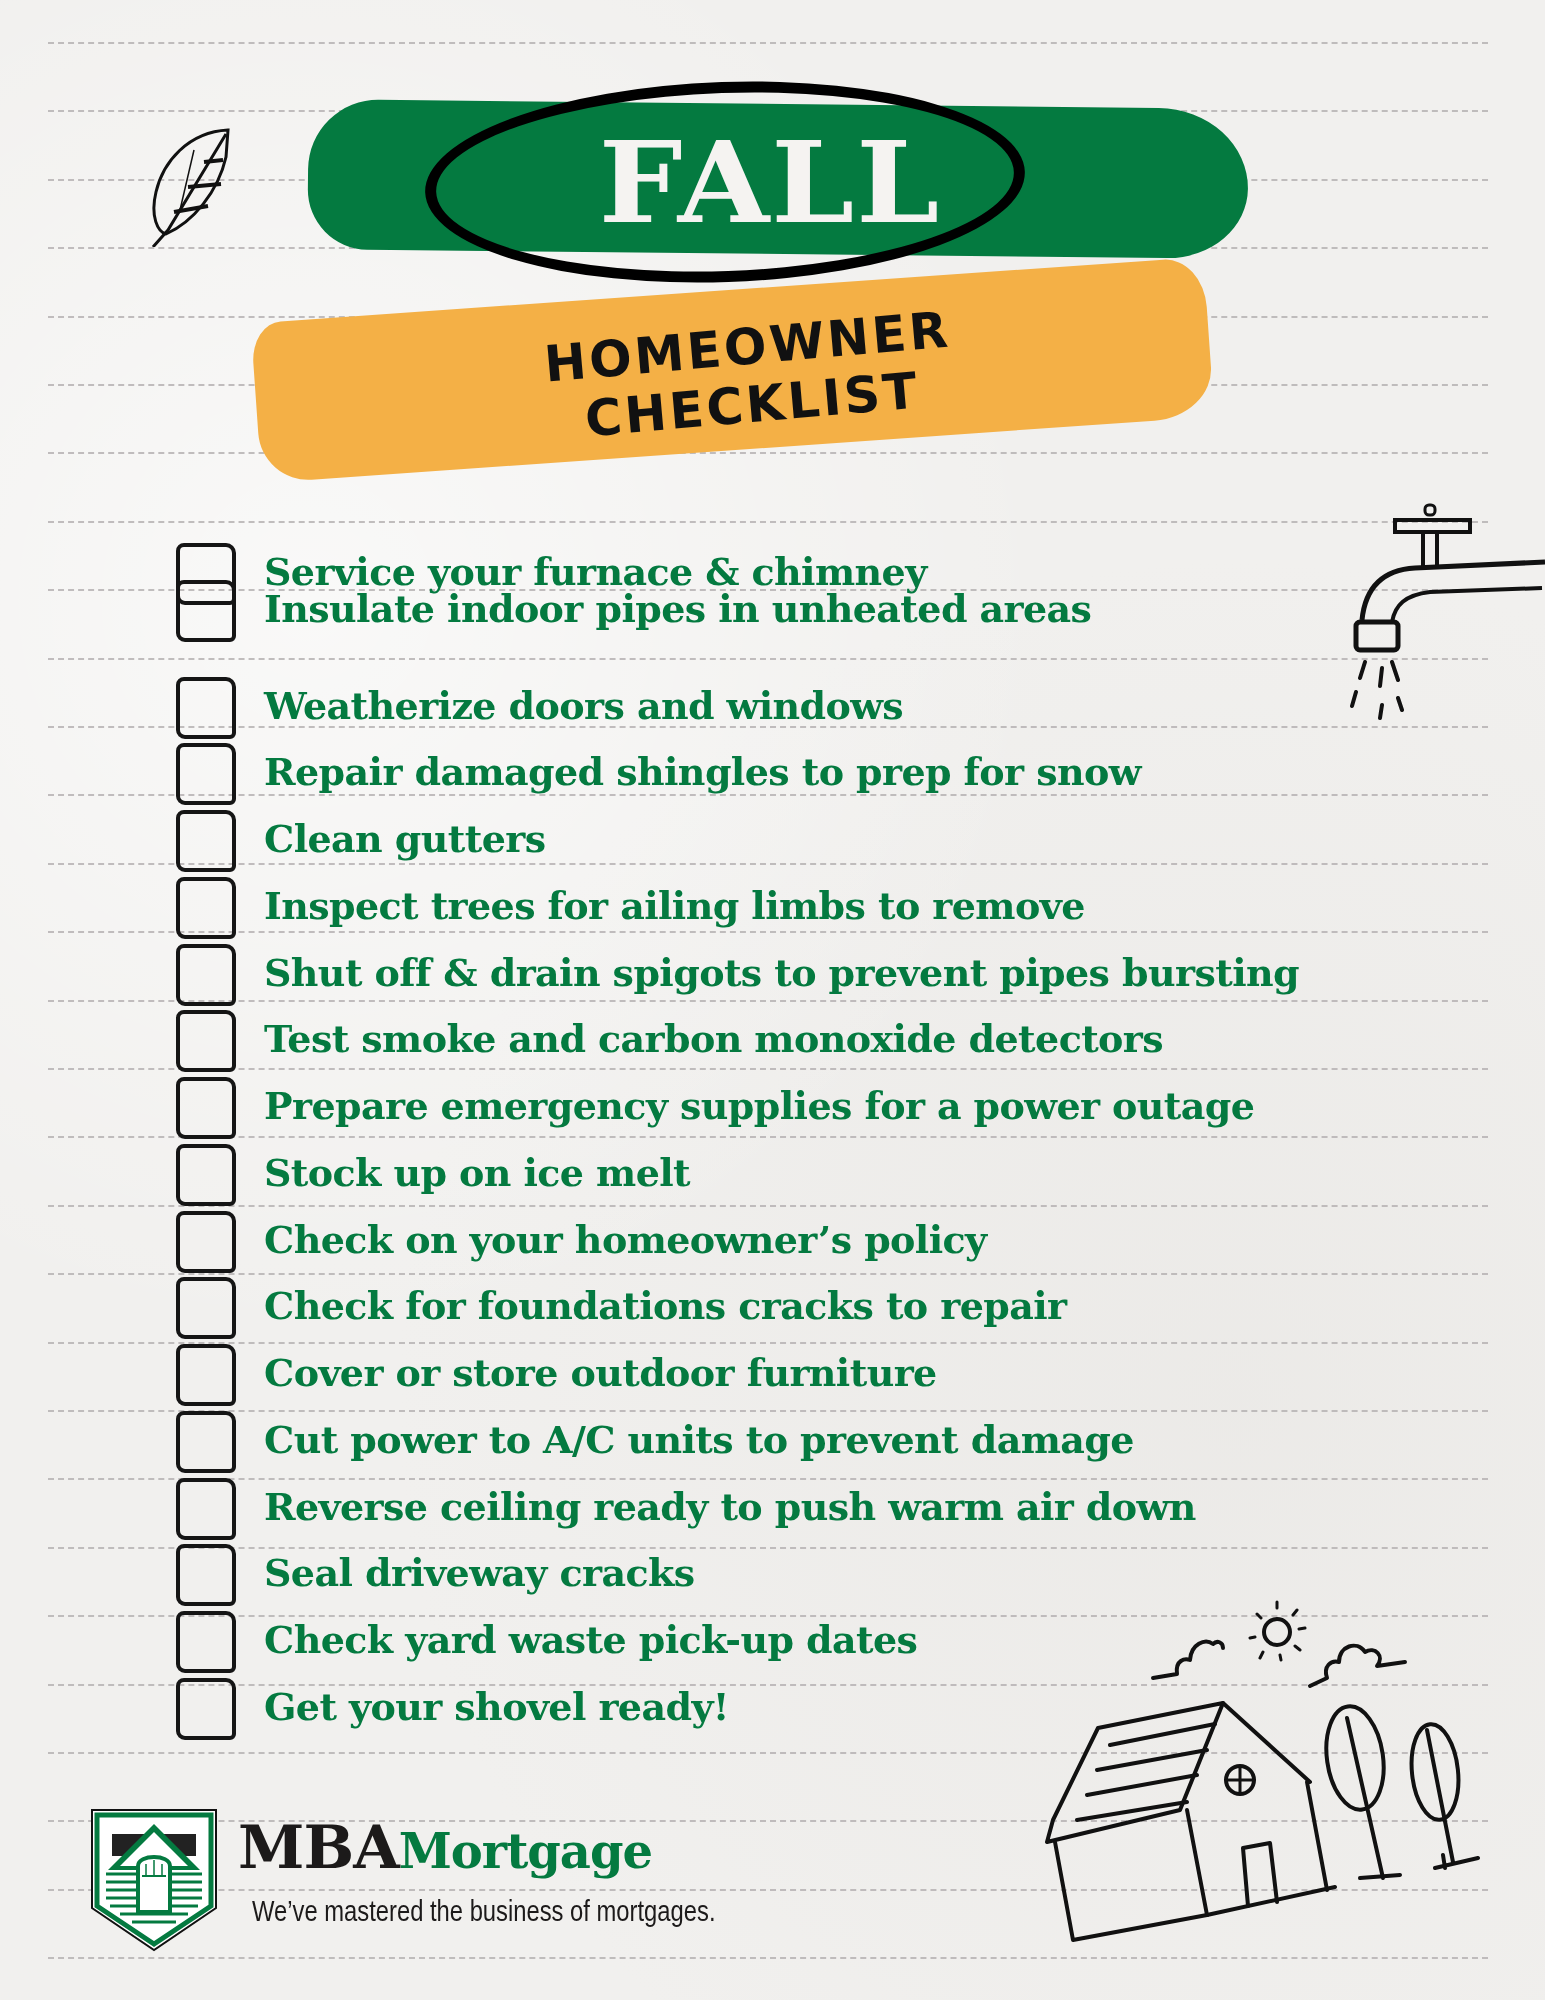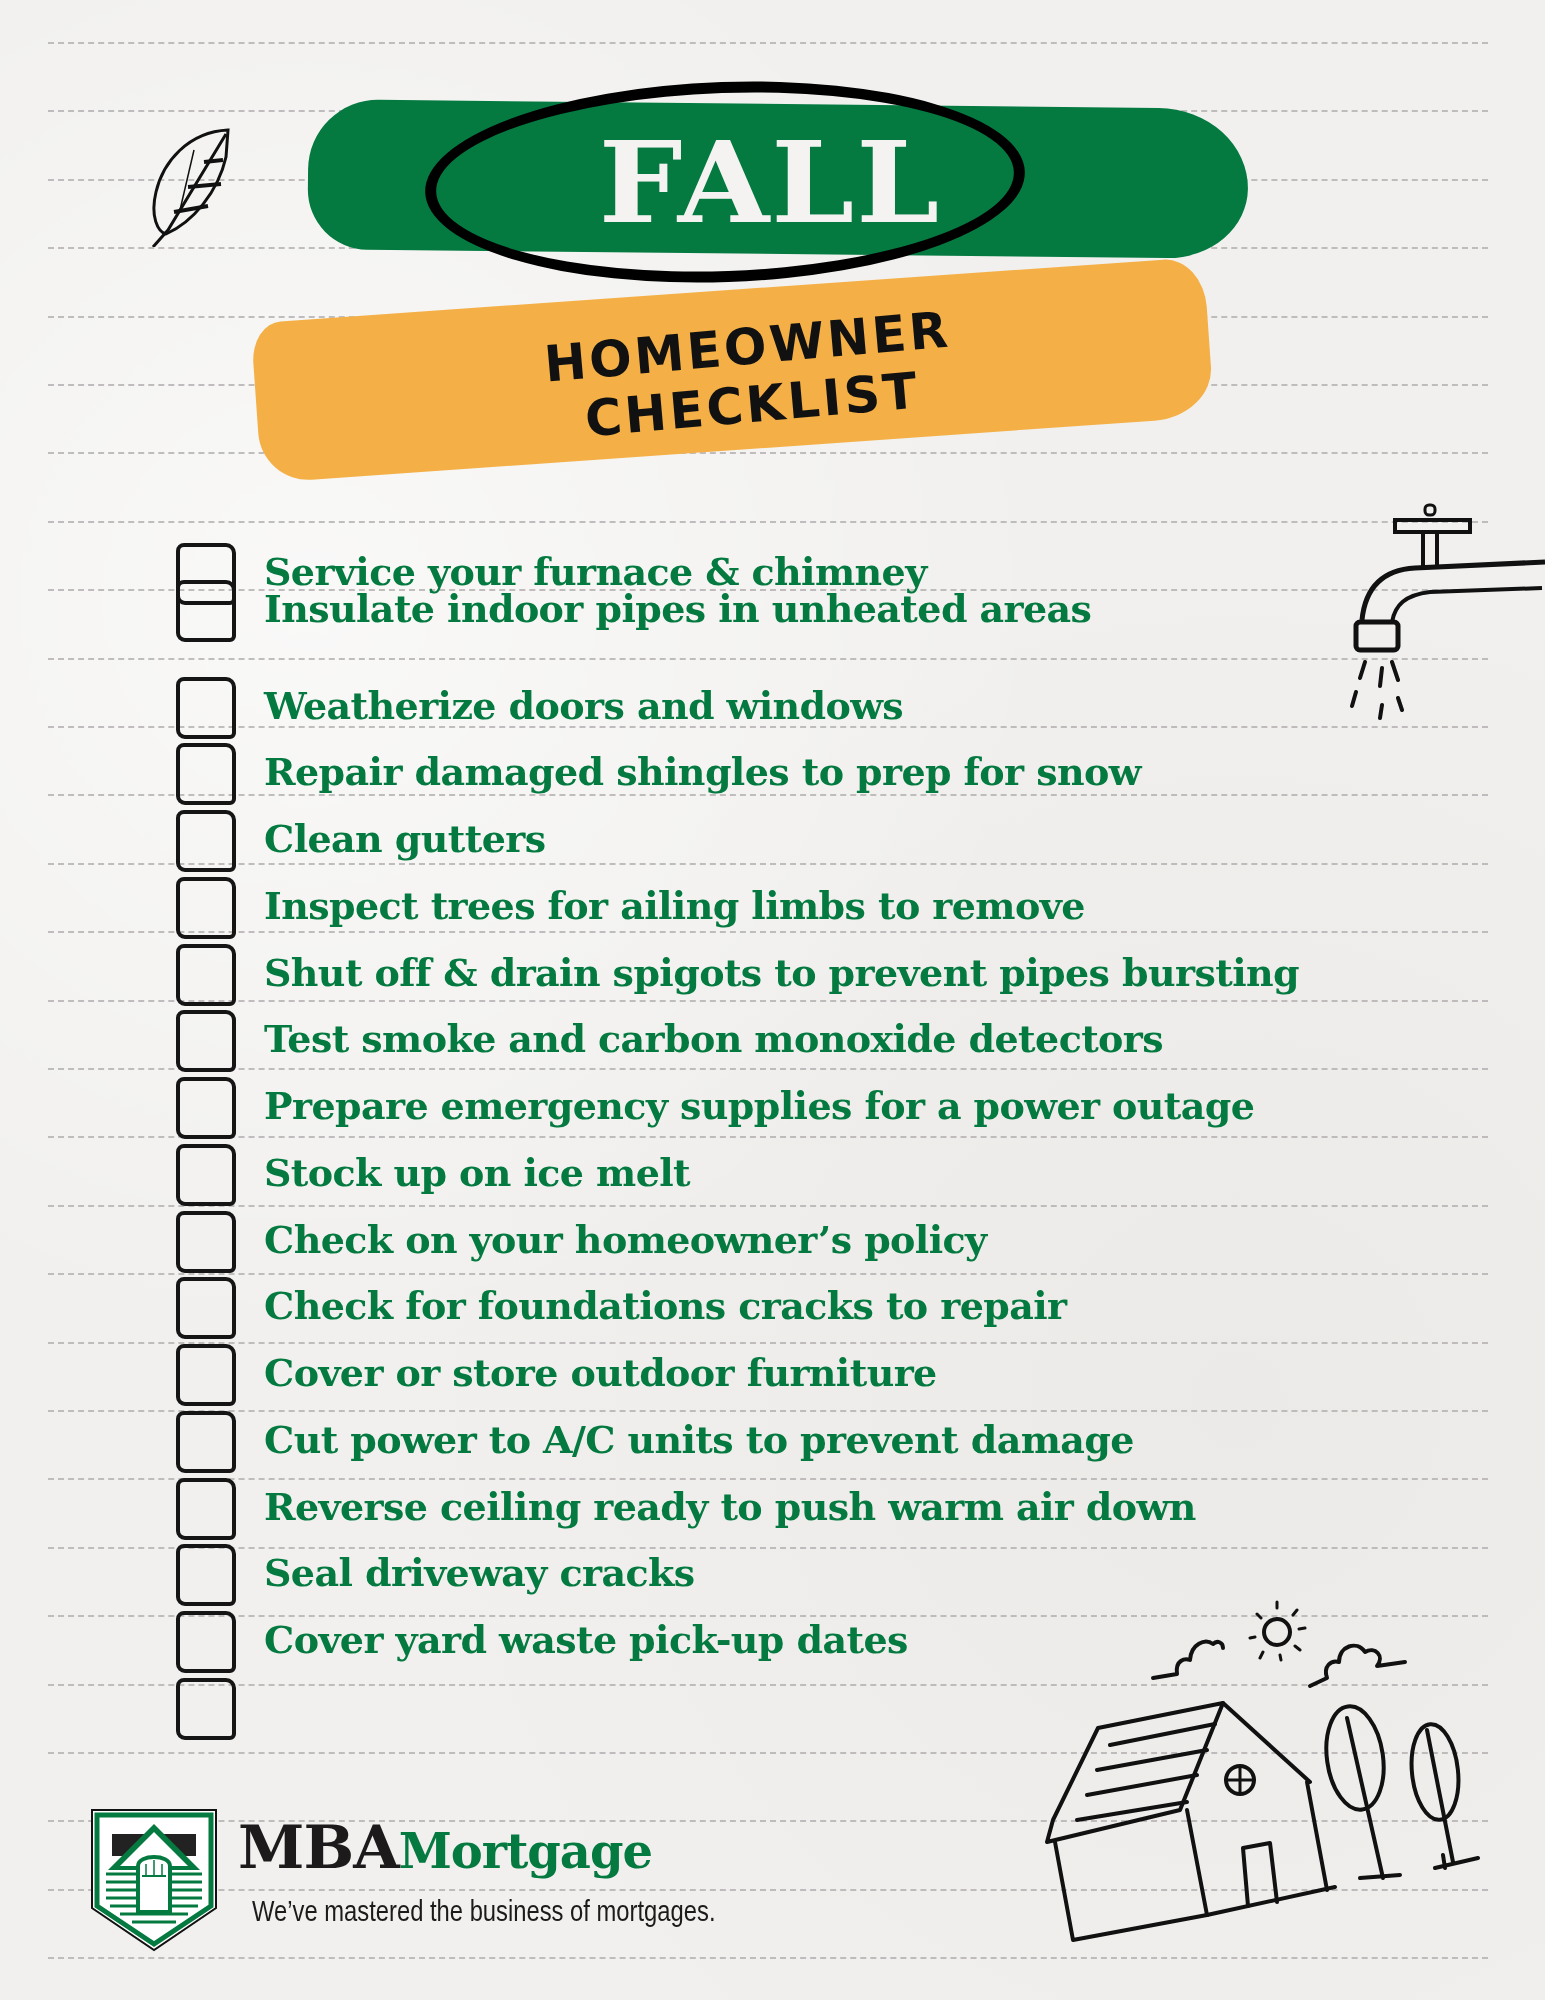--- a/index.html
+++ b/index.html
@@ -186,24 +186,25 @@
   <div class="check-item" style="top:1478px">
       <div class="checkbox"></div>
       <div class="item-label">Reverse ceiling ready to push warm air down</div>
     </div>
   <div class="check-item" style="top:1544px">
       <div class="checkbox"></div>
       <div class="item-label">Seal driveway cracks</div>
     </div>
   <div class="check-item" style="top:1611px">
       <div class="checkbox"></div>
-      <div class="item-label">Cover yard waste pick-up dates</div>
+      <div class="item-label">Check yard waste pick-up dates</div>
     </div>
   <div class="check-item" style="top:1678px">
       <div class="checkbox"></div>
+      <div class="item-label">Get your shovel ready!</div>
     </div>
 </div>
 
 <svg class="faucet" viewBox="0 0 225 220">
   <rect x="105" y="5" width="10" height="10" rx="4" fill="none" stroke="#111" stroke-width="3"></rect>
   <rect x="75" y="20" width="75" height="12" fill="none" stroke="#111" stroke-width="4"></rect>
   <rect x="103" y="32" width="14" height="35" fill="none" stroke="#111" stroke-width="4"></rect>
   <path d="M225 62 L 95 68 C 60 70, 45 90, 42 120" fill="none" stroke="#111" stroke-width="5"></path>
   <path d="M222 88 L 110 92 C 85 95, 75 105, 72 122" fill="none" stroke="#111" stroke-width="4"></path>
   <rect x="36" y="122" width="42" height="28" rx="4" fill="none" stroke="#111" stroke-width="5"></rect>

